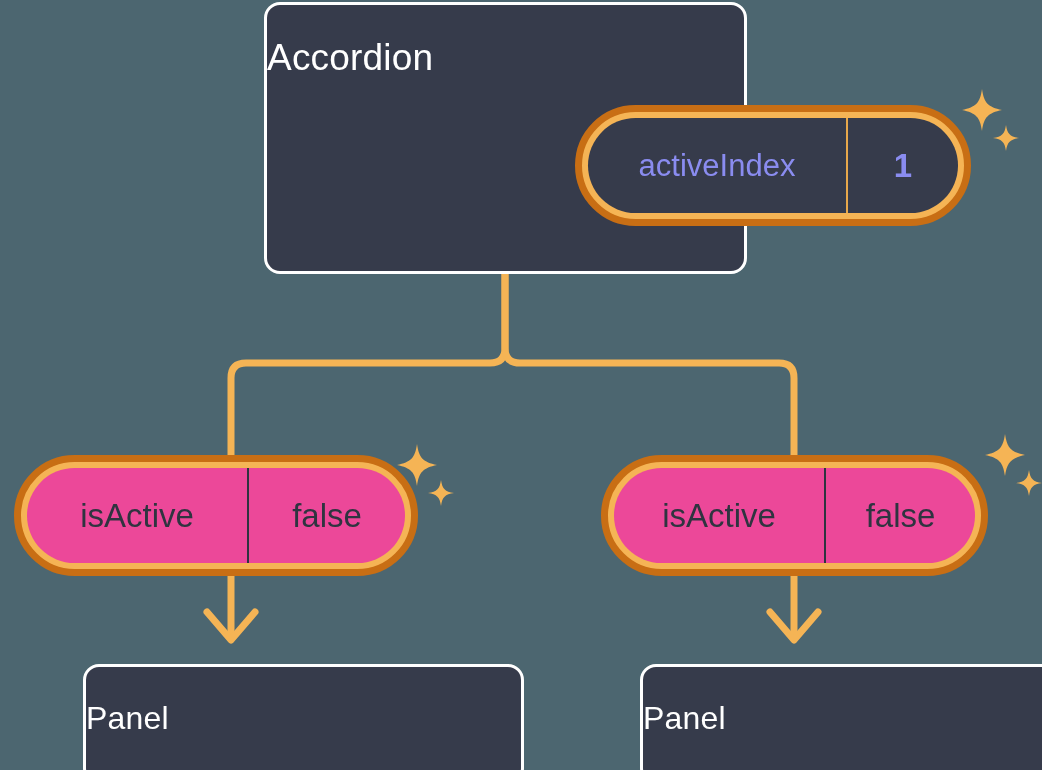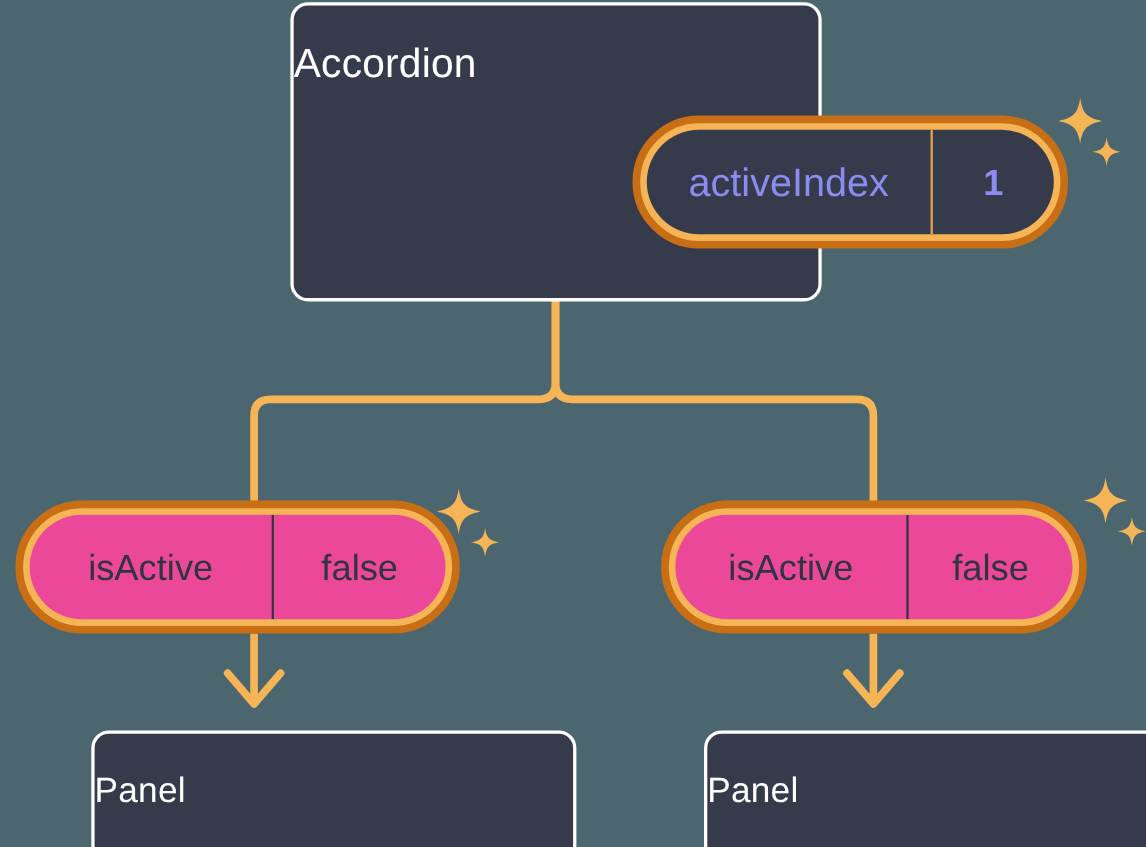--- a/index.html
+++ b/index.html
@@ -98,21 +98,21 @@
   #pill-active-index {
     left: 308px;
     top: 100px;
     width: 396px;
     height: 121px;
   }
   #pill-active-index .pill-inner { background: #363b4b; }
   #pill-active-index .pill-key {
     flex: 0 0 260px;
     color: #8a8cf0;
-    font-size: 36px;
+    font-size: 31px;
     border-right: 2px solid #e8a84b;
   }
   #pill-active-index .pill-val {
     flex: 1 1 auto;
     color: #8a8cf0;
     font-size: 33px;
     font-weight: 700;
   }
 
   

